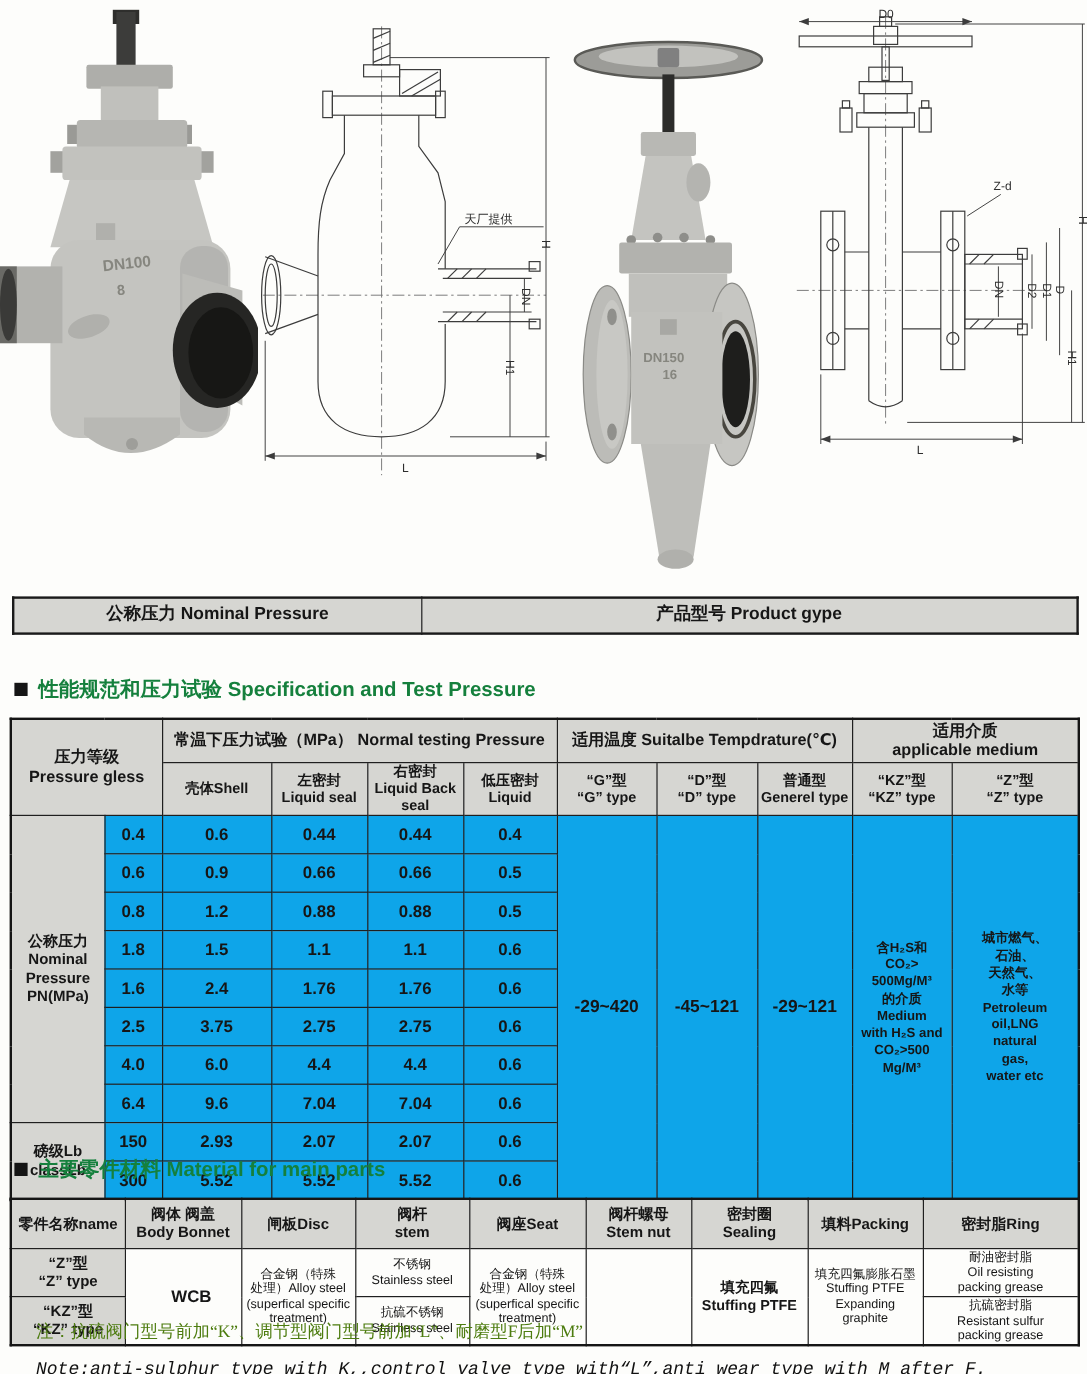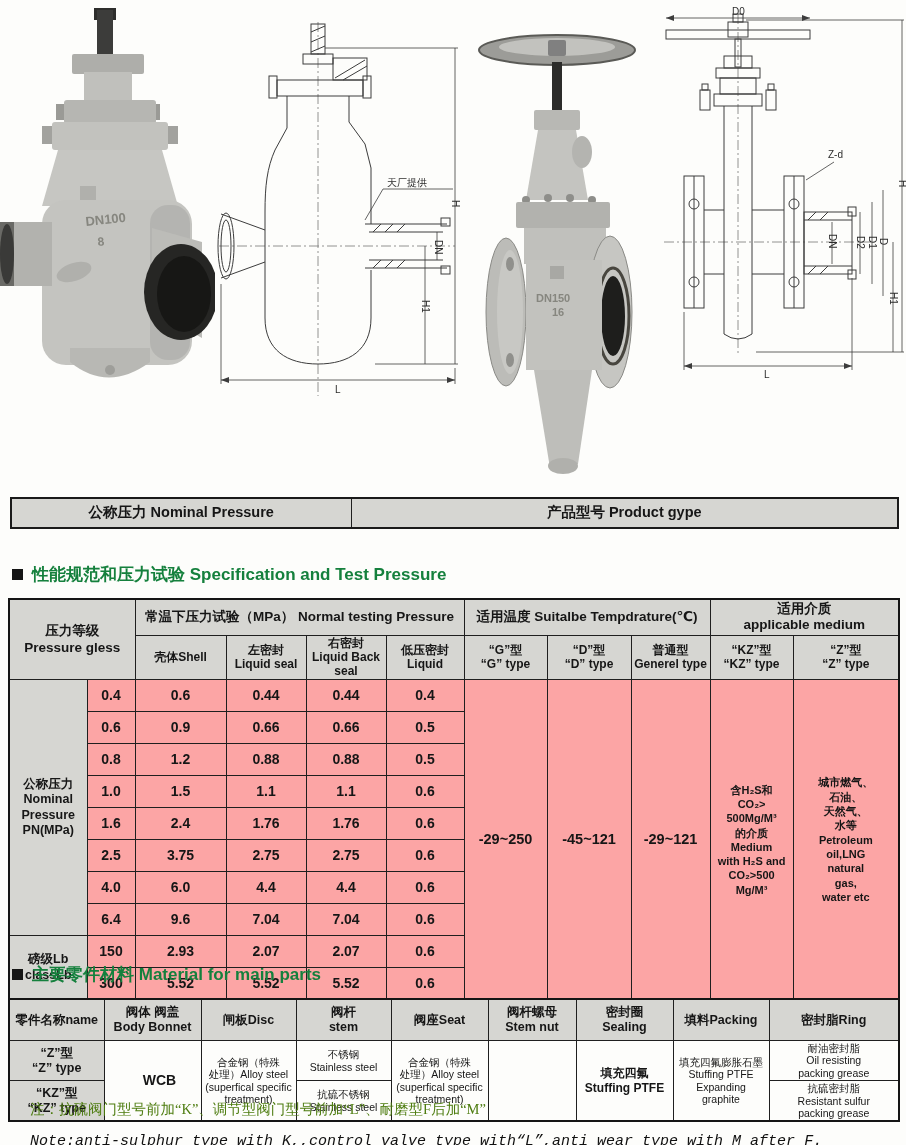--- a/index.html
+++ b/index.html
@@ -16,21 +16,21 @@
   .prod td{height:27px;font-size:14.5px;font-weight:700;background:#fdfdfb;}
   
   .sect{position:absolute;left:12px;display:flex;align-items:center;gap:9px;
         font-size:17px;font-weight:700;color:#15803d;}
   .bullet{width:11px;height:11px;background:#151515;flex:0 0 auto;}
   
   .spec{position:absolute;left:8px;top:598px;width:890px;border:2.4px solid #151515;}
   .spec th{background:#d6d6d2;font-weight:700;}
   .spec .h1{height:28px;font-size:13.5px;}
   .spec .h2 th{height:40px;font-size:12px;line-height:1.15;}
-  .spec td{background:#fca5a5;font-size:14px;font-weight:700;height:29px;}
+  .spec td{background:#0ea5e9;font-size:14px;font-weight:700;height:29px;}
   .spec .glabel{background:#d6d6d2;font-size:12.5px;font-weight:700;line-height:1.25;}
   .spec .tempv{font-size:14.5px;}
   .spec .medium{font-size:11px;font-weight:700;line-height:1.3;}
   
   .mat{position:absolute;left:8px;top:998px;width:890px;border:2.4px solid #151515;}
   .mat th{height:38px;background:#d6d6d2;font-size:12.5px;font-weight:700;line-height:1.2;}
   .mat td{background:#fdfdfb;font-size:10.5px;line-height:1.18;height:28px;}
   .mat .glabel{background:#d6d6d2;font-size:12.5px;font-weight:700;}
   .mat .big{font-size:14px;font-weight:700;padding-left:16px;}
   .mat .med{font-size:12px;font-weight:700;}
@@ -292,21 +292,21 @@
       <tr>
         <td class="glabel" rowspan="8">公称压力
 Nominal
 Pressure
 PN(MPa)</td>
         <td>0.4</td>
         <td>0.6</td>
         <td>0.44</td>
         <td>0.44</td>
         <td>0.4</td>
-        <td class="tempv" rowspan="10">-29~250</td>
+        <td class="tempv" rowspan="10">-29~420</td>
         <td class="tempv" rowspan="10">-45~121</td>
         <td class="tempv" rowspan="10">-29~121</td>
         <td class="medium" rowspan="10">含H₂S和
 CO₂&gt;
 500Mg/M³
 的介质
 Medium
 with H₂S and
 CO₂&gt;500
 Mg/M³</td>
@@ -328,21 +328,21 @@
         <td>0.5</td>
       </tr>
       <tr>
         <td>0.8</td>
         <td>1.2</td>
         <td>0.88</td>
         <td>0.88</td>
         <td>0.5</td>
       </tr>
       <tr>
-        <td>1.0</td>
+        <td>1.8</td>
         <td>1.5</td>
         <td>1.1</td>
         <td>1.1</td>
         <td>0.6</td>
       </tr>
       <tr>
         <td>1.6</td>
         <td>2.4</td>
         <td>1.76</td>
         <td>1.76</td>

